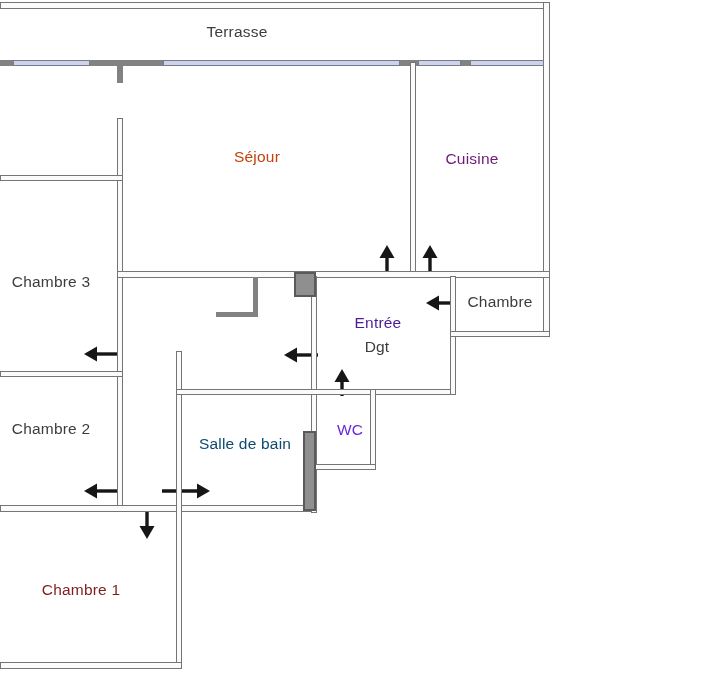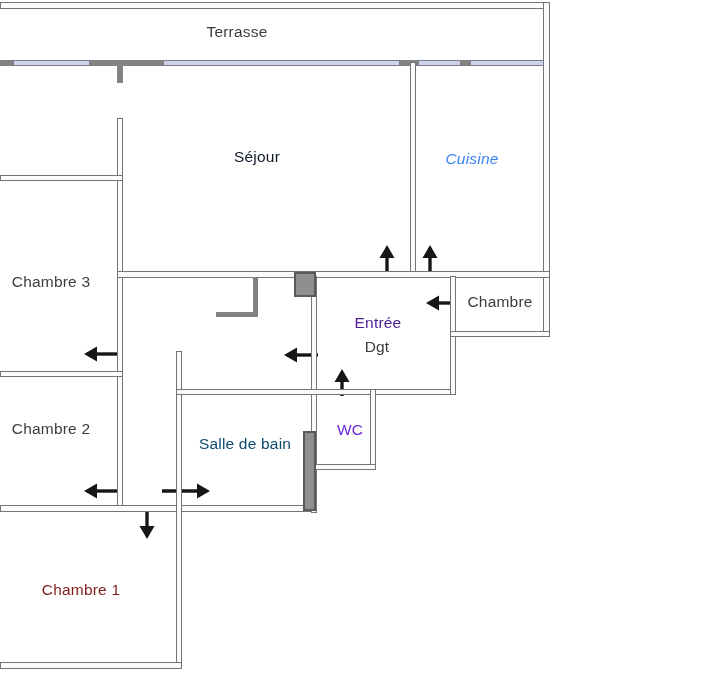--- a/index.html
+++ b/index.html
@@ -90,22 +90,22 @@
     <div class="wall double" style="left: 450px; top: 331px; width: 100px; height: 6px;"></div>
     <div class="wall solid" style="left: 253px; top: 277px; width: 5px; height: 40px;"></div>
     <div class="wall solid" style="left: 216px; top: 312px; width: 42px; height: 5px;"></div>
     <div class="window" style="left: 13px; top: 60px; width: 77px; height: 6px;"></div>
     <div class="window" style="left: 163px; top: 60px; width: 237px; height: 6px;"></div>
     <div class="window" style="left: 418px; top: 60px; width: 43px; height: 6px;"></div>
     <div class="window" style="left: 470px; top: 60px; width: 74px; height: 6px;"></div>
     <div class="duct" style="left: 294px; top: 272px; width: 22px; height: 25px;"></div>
     <div class="duct" style="left: 303px; top: 431px; width: 13px; height: 80px;"></div>
     <div class="room-label" style="left: 237px; top: 32px; color: rgb(61, 61, 61);">Terrasse</div>
-    <div class="room-label" style="left: 257px; top: 157px; color: #0f172a;">Séjour</div>
-    <div class="room-label" style="left: 472px; top: 159px; color: #3b82f6; font-style: italic;">Cuisine</div>
+    <div class="room-label" style="left: 257px; top: 157px; color: #c2410c;">Séjour</div>
+    <div class="room-label" style="left: 472px; top: 159px; color: #701a75;">Cuisine</div>
     <div class="room-label" style="left: 51px; top: 282px; color: rgb(61, 61, 61);">Chambre 3</div>
     <div class="room-label" style="left: 500px; top: 302px; color: rgb(61, 61, 61);">Chambre</div>
     <div class="room-label" style="left: 378px; top: 323px; color: #4c1d95;">Entrée</div>
     <div class="room-label" style="left: 377px; top: 347px; color: rgb(61, 61, 61);">Dgt</div>
     <div class="room-label" style="left: 51px; top: 429px; color: rgb(61, 61, 61);">Chambre 2</div>
     <div class="room-label" style="left: 245px; top: 444px; color: #0c4a6e;">Salle de bain</div>
     <div class="room-label" style="left: 350px; top: 430px; color: #6d28d9;">WC</div>
     <div class="room-label" style="left: 81px; top: 590px; color: #7f1d1d;">Chambre 1</div>
   </div>
 

